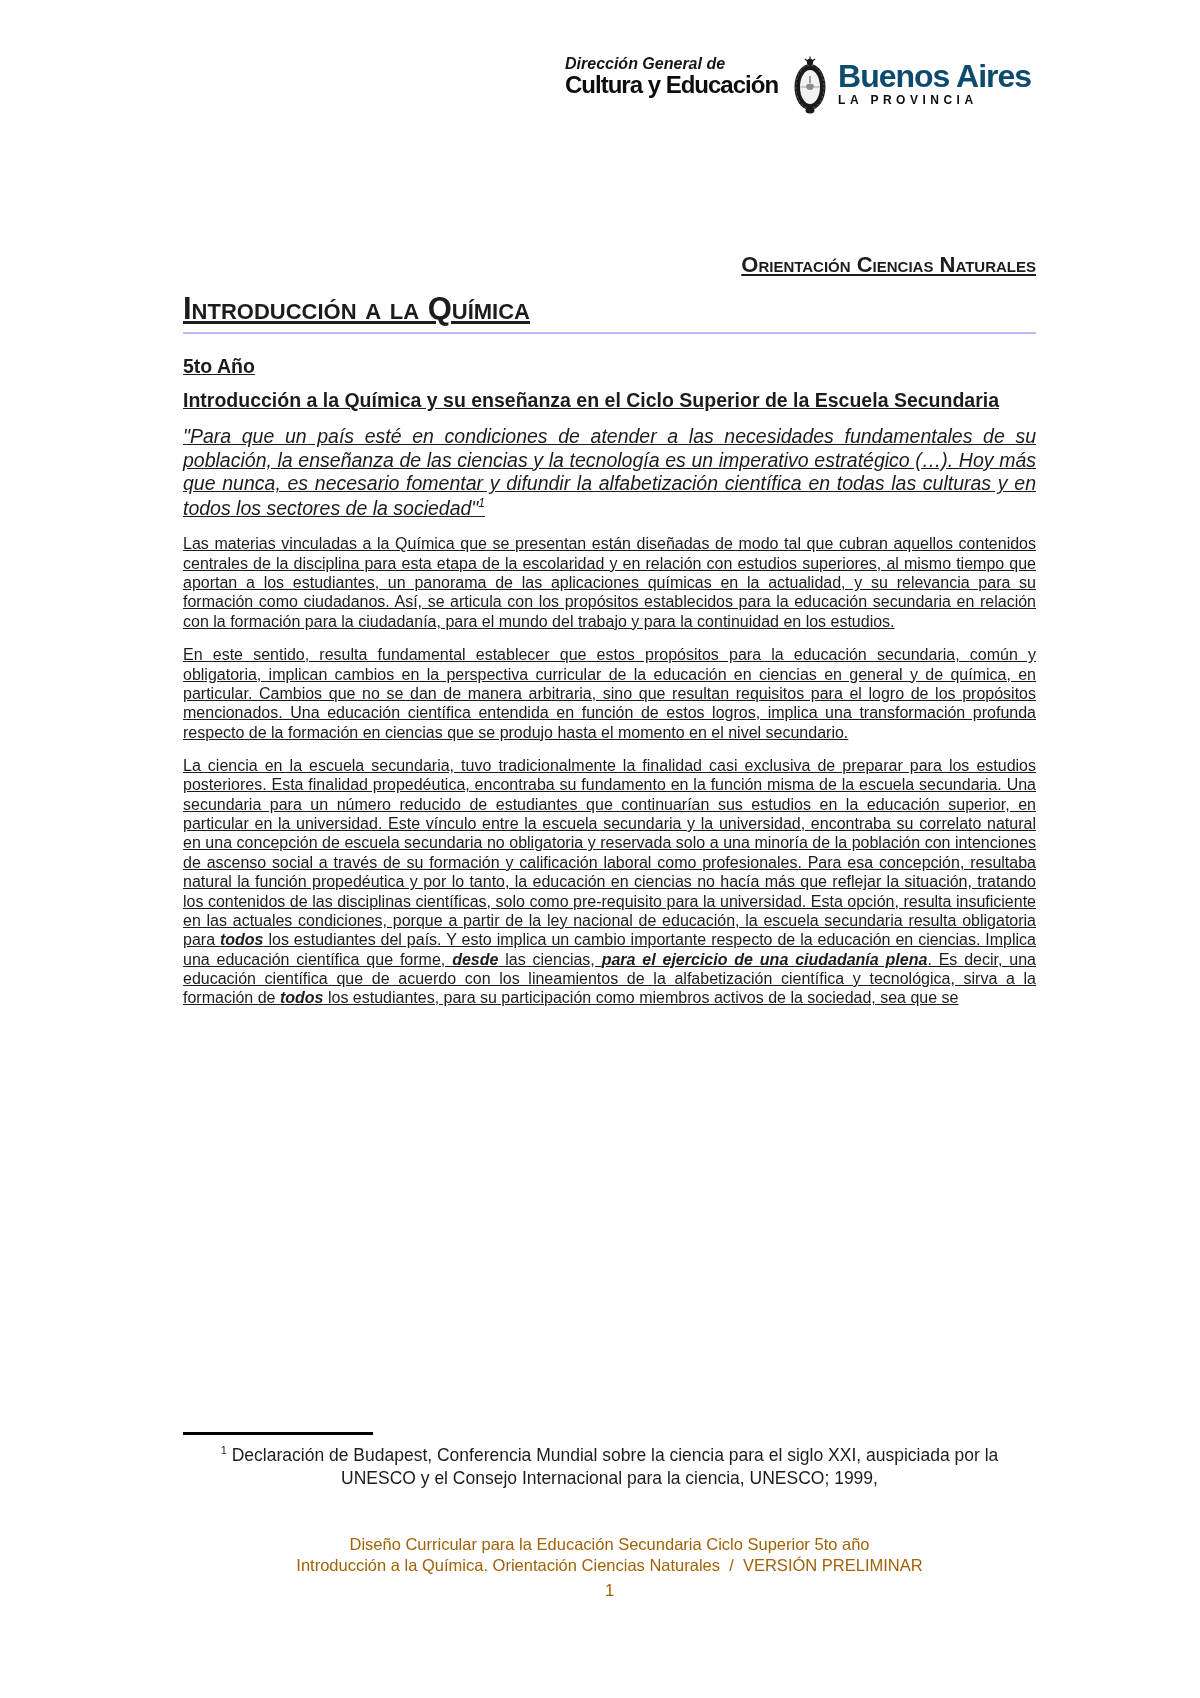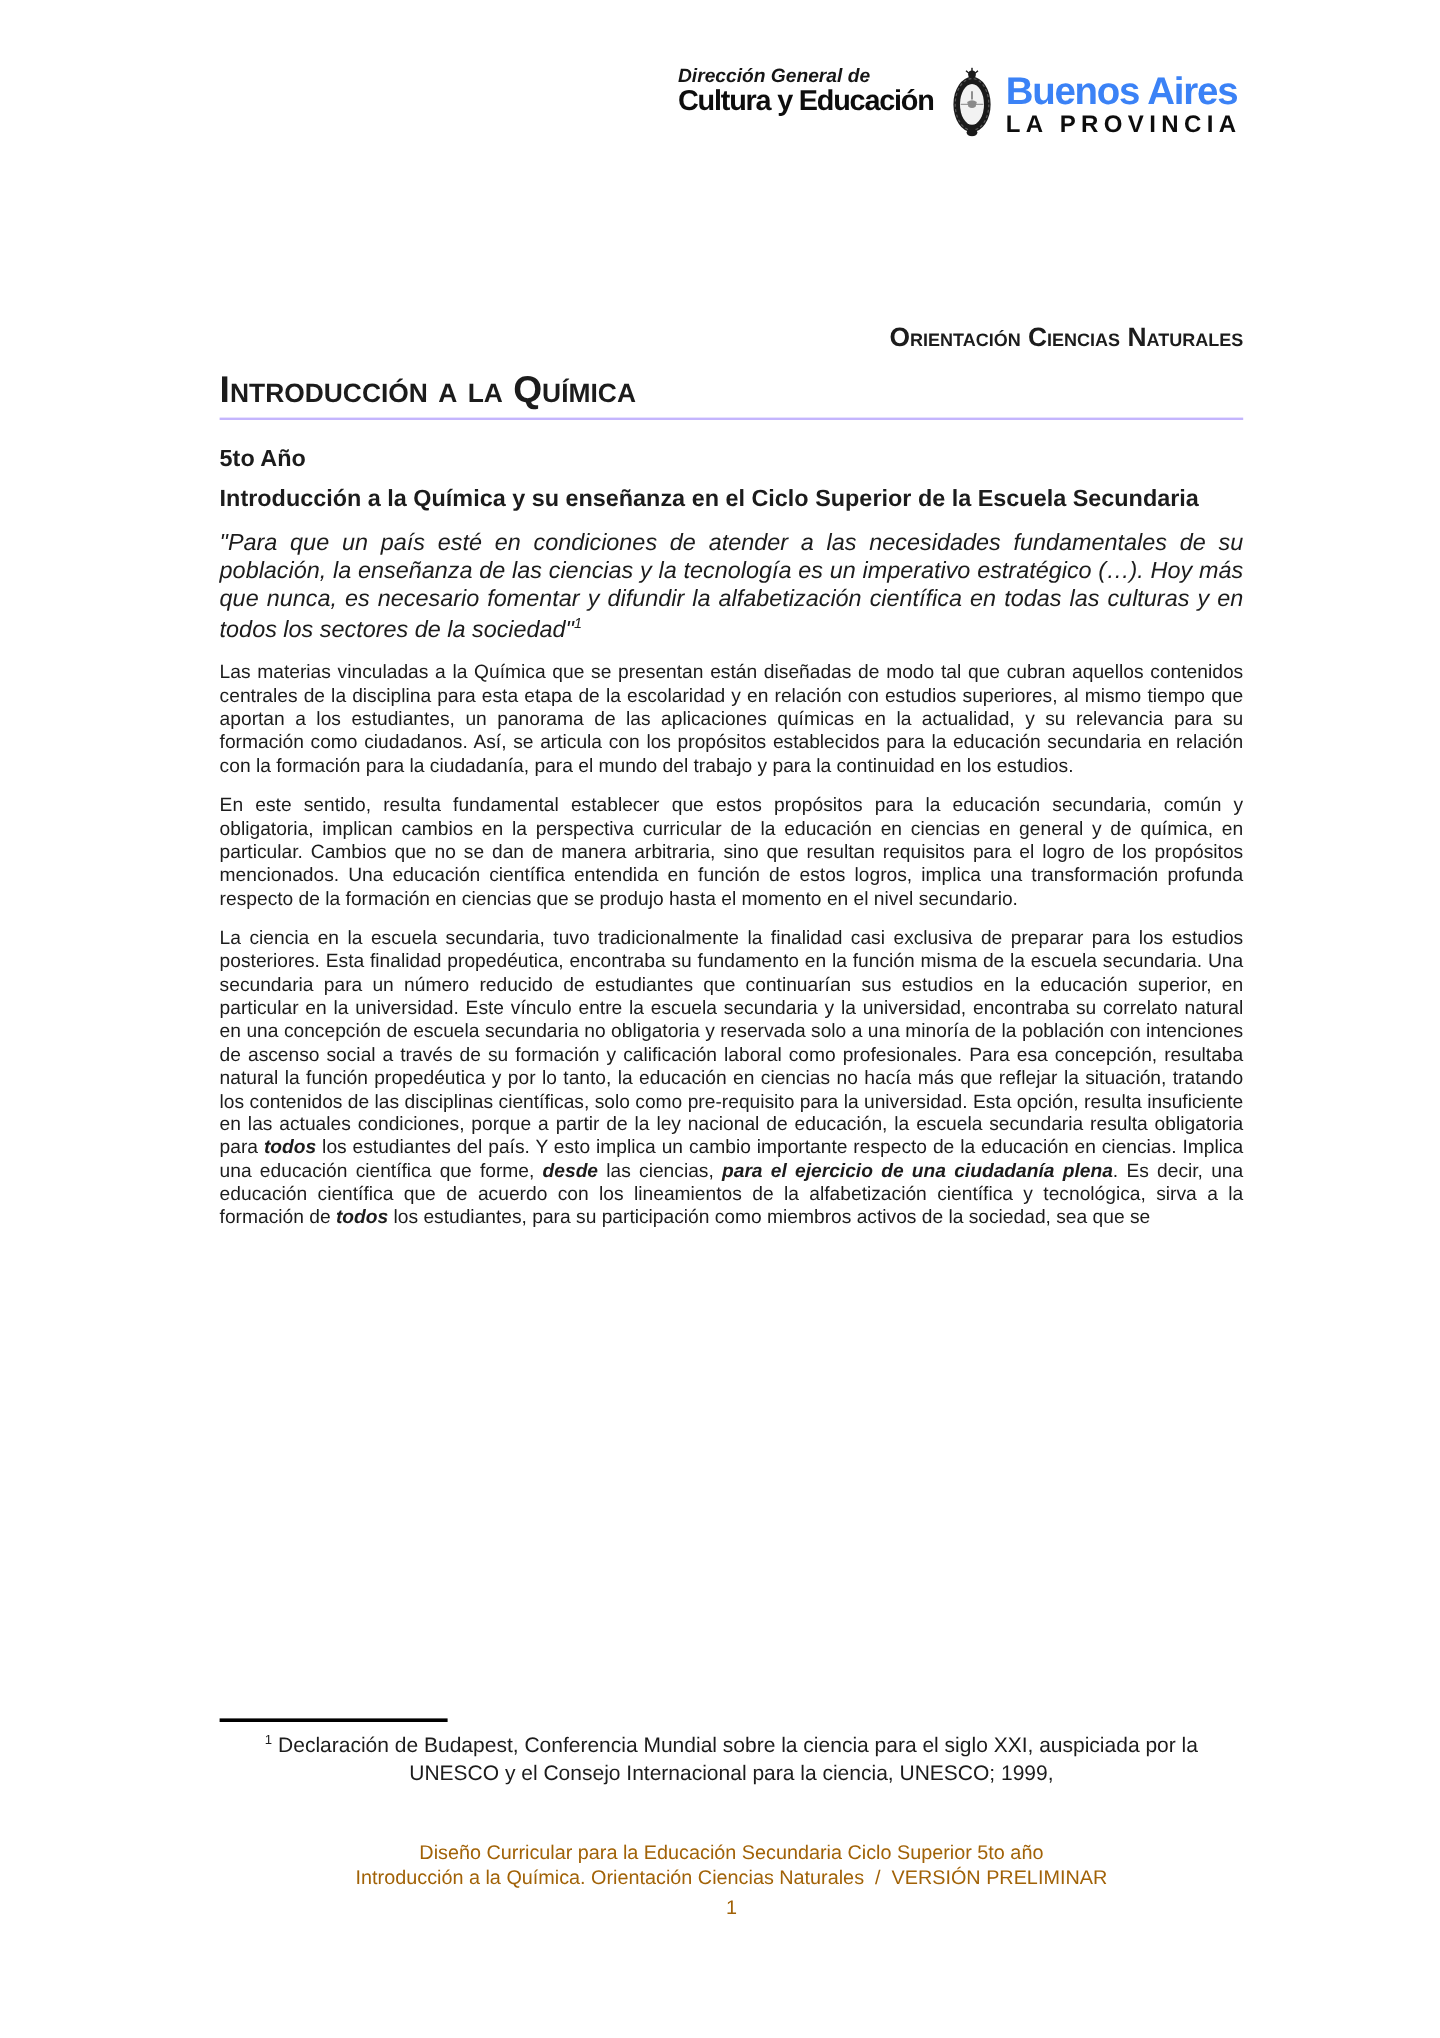--- a/index.html
+++ b/index.html
@@ -32,33 +32,34 @@
     letter-spacing: 0px; color: #161616;
   }
   .logo-line2 {
     font-weight: bold; font-size: 24px; line-height: 1.0;
     letter-spacing: -1px; color: #0d0d0d;
   }
   .crest { display: inline-block; margin: 0 10px 0 2px; }
   .logo-right { margin-top: 6px; }
   .brand-top {
     font-weight: bold; font-size: 32px; line-height: 0.9;
-    letter-spacing: -1px; color: #3b82f6;
+    letter-spacing: -1px; color: #0c4a6e;
   }
   .brand-bottom {
-    font-weight: bold; font-size: 20px;
+    font-weight: bold; font-size: 12px;
     letter-spacing: 4.5px; color: #0d0d0d;
     margin-top: 2px;
   }
 
   
   .content {
     position: absolute;
-    top: 268px; left: 183px;
+    top: 252px; left: 183px;
     width: 853px;
+    text-decoration: underline;
   }
   .orientation {
     text-align: right;
     font-weight: bold;
     font-size: 22px;
     font-variant: small-caps;
     margin: 0;
   }
   .subject {
     margin: 13px 0 0 0;

